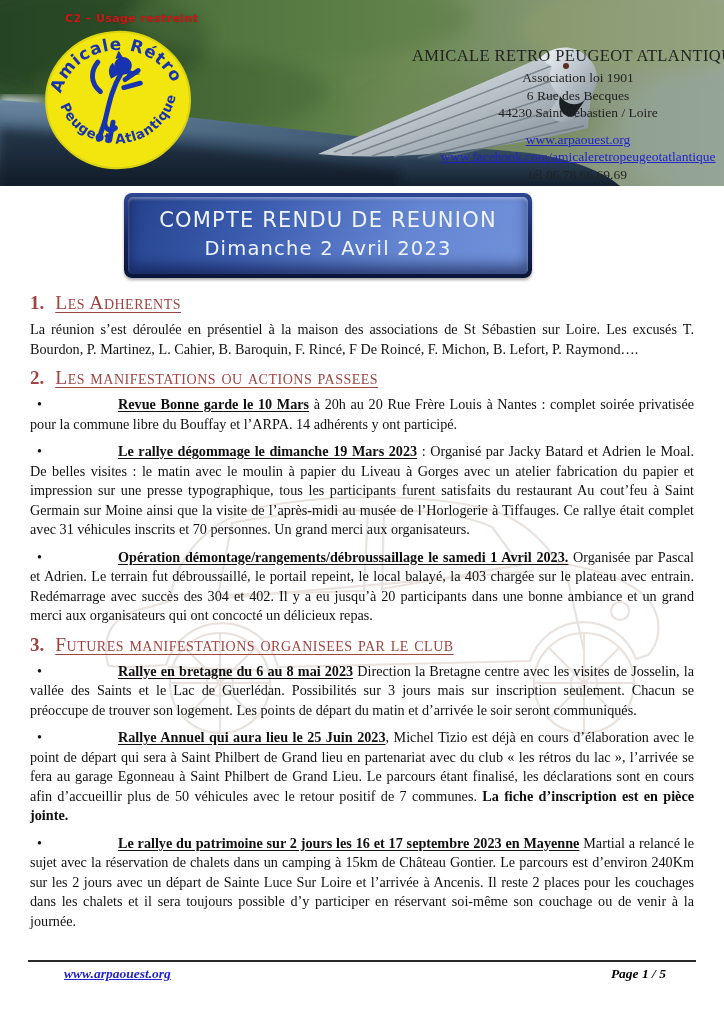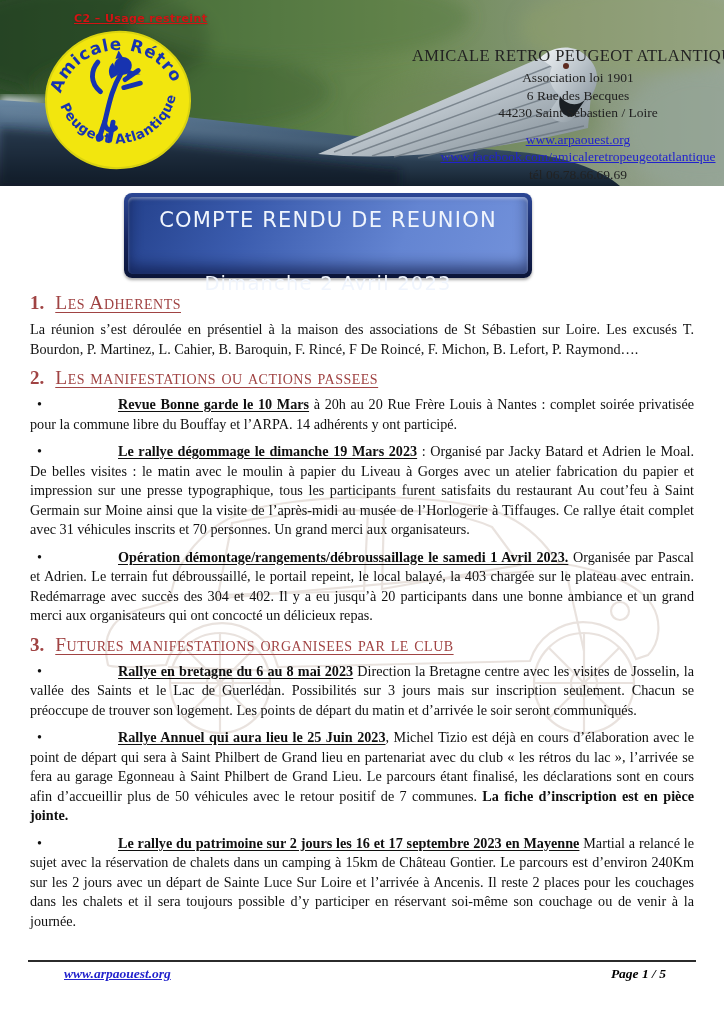--- a/index.html
+++ b/index.html
@@ -1,41 +1,41 @@
 <!DOCTYPE html>
 <html><head>
 <meta charset="utf-8">
 <style>
   html,body{margin:0;padding:0;background:#e8e8e8;}
   .page{position:relative;width:724px;height:1024px;background:#ffffff;overflow:hidden;
         font-family:"Liberation Serif",serif;}
   
   .photo{position:absolute;left:0;top:0;width:724px;height:186px;}
   .photo svg{display:block;}
-  .classification{position:absolute;left:74px;top:12px;
+  .classification{position:absolute;left:65px;top:12px;
      font:bold 11px "DejaVu Sans",sans-serif;color:#d21414;letter-spacing:.4px;
-     text-shadow:0 0 2px rgba(0,0,0,.25);text-decoration:underline;}
+     text-shadow:0 0 2px rgba(0,0,0,.25);}
   .logo{position:absolute;left:44px;top:28px;width:148px;height:144px;transform:rotate(-5deg);}
   .org{position:absolute;left:374px;top:46px;width:340px;text-align:center;color:#222;margin-left:34px;}
   .org-name{font-size:16.5px;letter-spacing:.4px;margin-bottom:3px;}
   .org-line{font-size:13.5px;line-height:17.5px;}
   .org-links{margin-top:9px;}
   .org-links a{display:block;color:#2222cc;font-size:13.5px;line-height:17.5px;
      text-decoration:underline;cursor:pointer;}
   .org-phone{font-size:13.5px;line-height:17.5px;}
   
   .banner{position:absolute;left:124px;top:193px;width:408px;height:85px;border-radius:8px;
      background:linear-gradient(180deg,#2c4795 0%,#16245c 55%,#0b1538 100%);
      box-shadow:0 2px 3px rgba(0,0,0,.35);padding:4px;box-sizing:border-box;}
   .banner-inner{width:100%;height:100%;border-radius:5px;box-sizing:border-box;
      background:linear-gradient(115deg,#24418c 0%,#3b5cae 30%,#6485d2 68%,#7392db 100%);
      box-shadow:inset 0 2px 3px rgba(255,255,255,.35), inset 0 -8px 14px rgba(8,16,56,.6);
      text-align:center;color:#f0f5fd;font-family:"DejaVu Sans",sans-serif;padding-top:8px;}
   .banner-l1{font-size:21px;line-height:30px;letter-spacing:1.2px;}
-  .banner-l2{font-size:19.5px;line-height:27px;letter-spacing:1.2px;margin-top:35px;}
+  .banner-l2{font-size:19.5px;line-height:27px;letter-spacing:1.2px;}
   
   .watermark{position:absolute;left:72px;top:415px;width:612px;height:335px;z-index:0;opacity:.55;}
   
   .content{position:absolute;left:0;top:286px;width:724px;box-sizing:border-box;
      padding:0 30px;z-index:1;}
   .sec-head{margin:6px 0 5px;line-height:22px;color:#a04343;font-family:Liberation Serif, serif;}
   .sec-num{font-weight:bold;font-size:19px;margin-right:11px;}
   .sec-title{font-variant:small-caps;font-size:19.5px;letter-spacing:.5px;
      text-decoration:underline;text-underline-offset:3px;text-decoration-thickness:1.2px;}
   .para{font-size:14.2px;line-height:19.5px;text-align:justify;color:#101010;margin:0 0 8px;}

